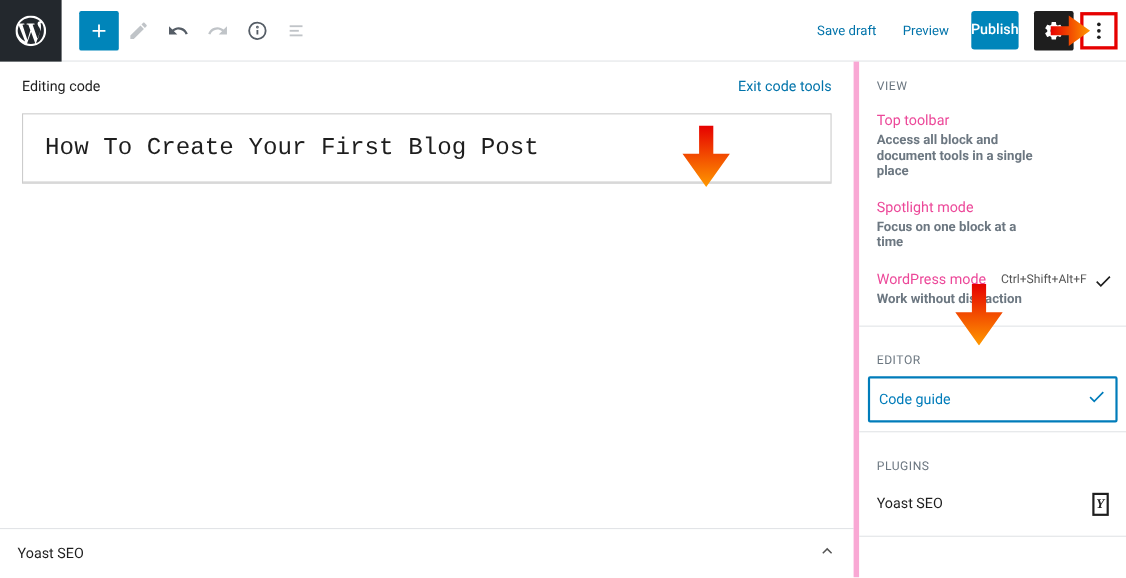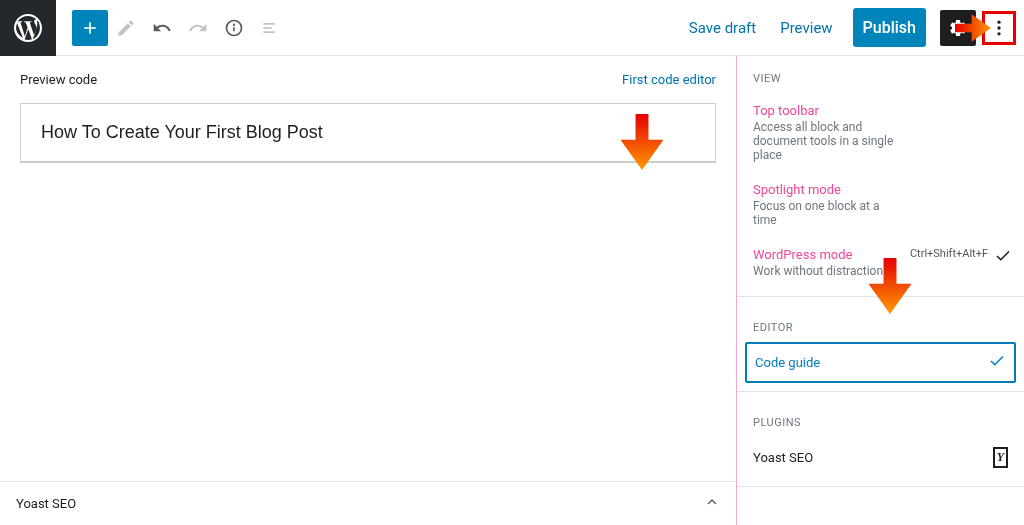--- a/index.html
+++ b/index.html
@@ -4,41 +4,41 @@
 <style>
   * { box-sizing: border-box; margin: 0; padding: 0; }
   html, body { width: 1024px; height: 525px; font-family: -apple-system, BlinkMacSystemFont, "Segoe UI", Roboto, sans-serif; overflow: hidden; background: #fff; }
   .topbar { height: 56px; display: flex; align-items: center; border-bottom: 1px solid #e2e4e7; position: relative; }
   .wp-logo { width: 56px; height: 56px; background: #23282d; display: flex; align-items: center; justify-content: center; color: #fff; }
   .wp-logo svg { width: 28px; height: 28px; fill: #fff; }
   .add-btn { width: 36px; height: 36px; background: #0085ba; color: #fff; display: flex; align-items: center; justify-content: center; border-radius: 2px; margin-left: 16px; font-size: 20px; cursor: pointer; }
   .tool-icon { width: 36px; height: 36px; display: flex; align-items: center; justify-content: center; color: #555d66; cursor: pointer; }
   .tool-icon svg { width: 20px; height: 20px; }
   .spacer { flex: 1; }
-  .link-btn { color: #0073aa; font-size: 15px; padding: 0 12px; cursor: pointer; }
-  .publish-btn { background: #0085ba; color: #fff; font-size: 16px; padding: 10px 10px; border-radius: 3px; margin: 0 8px; cursor: pointer; font-weight: 500; }
+  .link-btn { color: #0073aa; font-size: 12px; padding: 0 12px; cursor: pointer; }
+  .publish-btn { background: #0085ba; color: #fff; font-size: 13px; padding: 10px 0; border-radius: 3px; margin: 0 8px; cursor: pointer; font-weight: 500; }
   .settings-btn { width: 36px; height: 36px; background: #1e1e1e; color: #fff; display: flex; align-items: center; justify-content: center; margin: 0 6px; cursor: pointer; border-radius: 2px;}
   .kebab-wrap { width: 34px; height: 34px; border: 3px solid #e60000; display: flex; align-items: center; justify-content: center; margin-right: 8px; cursor: pointer; }
   .kebab-wrap svg { width: 20px; height: 20px; }
   .body { display: flex; height: calc(525px - 56px); }
   .main { flex: 1; padding: 0; position: relative; }
   .editing-header { display: flex; justify-content: space-between; align-items: center; padding: 16px 20px; font-size: 13px; color: #1e1e1e; }
   .exit-link { color: #0073aa; cursor: pointer; }
   .code-area { margin: 0 20px; border: 1px solid #ccc; }
-  .title-row { padding: 18px 20px; font-family: Liberation Sans, sans-serif; font-size: 18px; color: #1e1e1e; border-bottom: 1px solid #ccc; }
+  .title-row { padding: 18px 20px; font-family: Liberation Mono, monospace; font-size: 22px; color: #1e1e1e; border-bottom: 1px solid #ccc; }
   .code-content { padding: 24px 20px; font-family: "Menlo","Consolas",monospace; font-size: 13px; color: #23282d; line-height: 2.4; min-height: 200px; }
   .bottom-accordion { position: absolute; bottom: 0; left: 0; right: 0; padding: 12px 16px; border-top: 1px solid #e2e4e7; font-size: 13px; color: #1e1e1e; display: flex; justify-content: space-between; align-items: center; cursor: pointer; }
-  .sidebar { width: 288px; border-left: 1px solid #f9a8d4; overflow-y: auto; font-size: 13px; color: #1e1e1e; position: relative; }
+  .sidebar { width: 248px; border-left: 5px solid #f9a8d4; overflow-y: auto; font-size: 13px; color: #1e1e1e; position: relative; }
   .sidebar::-webkit-scrollbar { width: 14px; }
   .sidebar::-webkit-scrollbar-track { background: #f1f1f1; }
   .sidebar::-webkit-scrollbar-thumb { background: #c1c1c1; }
   .section-label { font-size: 11px; color: #6c7781; text-transform: uppercase; letter-spacing: 0.5px; padding: 16px 16px 8px; }
   .menu-item { padding: 10px 16px 10px 16px; cursor: pointer; position: relative; }
   .menu-item .title { font-size: 13px; color: #ec4899; }
-  .menu-item .desc { font-size: 12px; color: #6c7781; margin-top: 2px; max-width: 150px; }
+  .menu-item .desc { font-size: 12px; color: #6c7781; margin-top: 2px; max-width: 150px; font-weight: bold; }
   .menu-item .shortcut { position: absolute; right: 36px; top: 10px; font-size: 11px; color: #555; }
   .menu-item .check { position: absolute; right: 12px; top: 10px; }
   .divider { height: 1px; background: #e2e4e7; margin: 8px 0; }
   .editor-item { padding: 10px 16px; display: flex; justify-content: space-between; align-items: center; cursor: pointer; }
   .editor-item.active { border: 2px solid #007cba; color: #007cba; margin: 0 8px; border-radius: 2px; padding: 8px; }
   .editor-item .shortcut { font-size: 11px; color: #555; }
   .plugin-item { padding: 10px 16px; display: flex; justify-content: space-between; align-items: center; cursor: pointer; }
   .yoast-badge { border: 2px solid #1e1e1e; font-weight: bold; font-size: 12px; padding: 1px 2px; font-style: italic; font-family: serif;}
   .red-arrow { position: absolute; width: 44px; height: 56px; pointer-events: none; }
   .red-arrow svg { width: 100%; height: 100%; }
@@ -115,22 +115,22 @@
           <stop offset="1" stop-color="#ff9900"></stop>
         </linearGradient>
       </defs>
       <path d="M14 0 H26 V24 H40 L20 52 L0 24 H14 Z" fill="url(#g1)"></path>
     </svg>
 </div>
 
 <div class="body">
   <div class="main">
     <div class="editing-header">
-      <span>Preview code</span>
-      <span class="exit-link">First code editor</span>
+      <span>Editing code</span>
+      <span class="exit-link">Exit code tools</span>
     </div>
     <div class="code-area">
       <div class="title-row">How To Create Your First Blog Post</div>
     </div>
 
     <div class="red-arrow arrow-top">
       <svg viewBox="0 0 40 52">
           <defs>
             <linearGradient id="g2" x1="0" y1="0" x2="0" y2="1">
               <stop offset="0" stop-color="#e60000"></stop>

